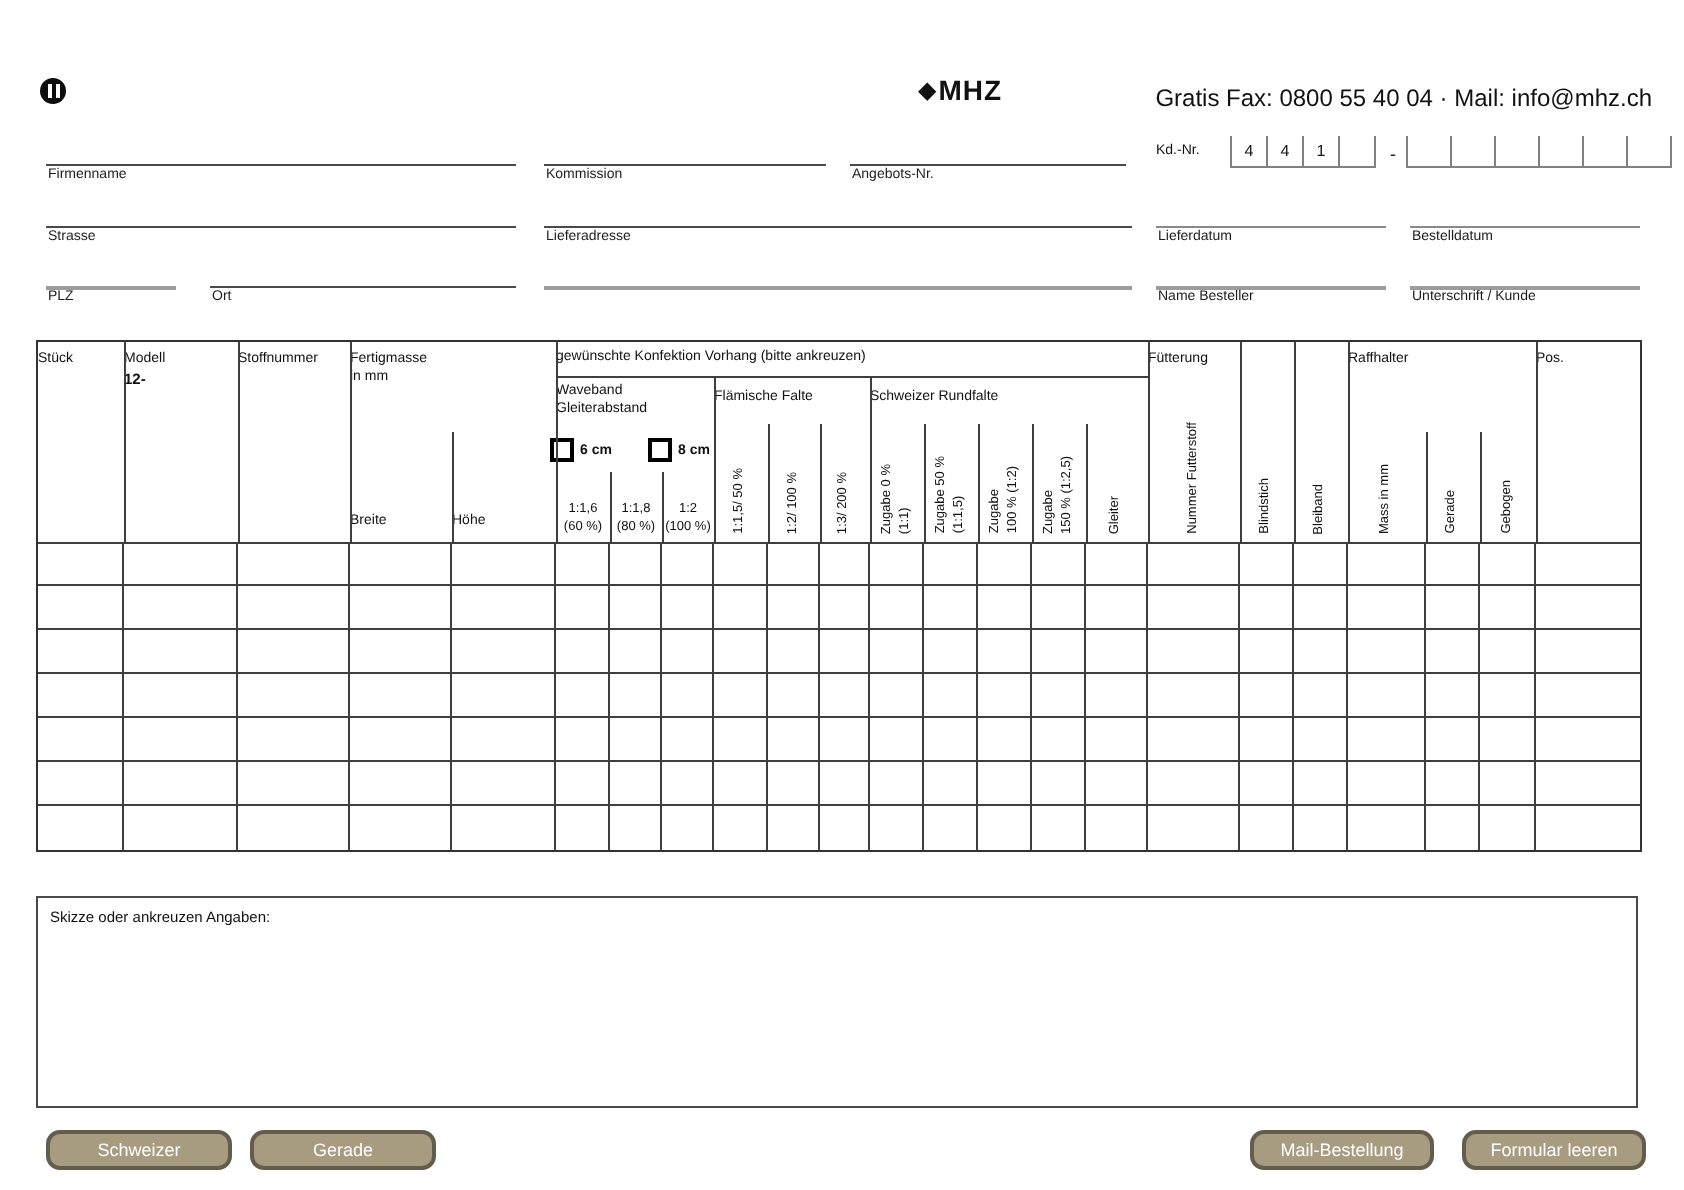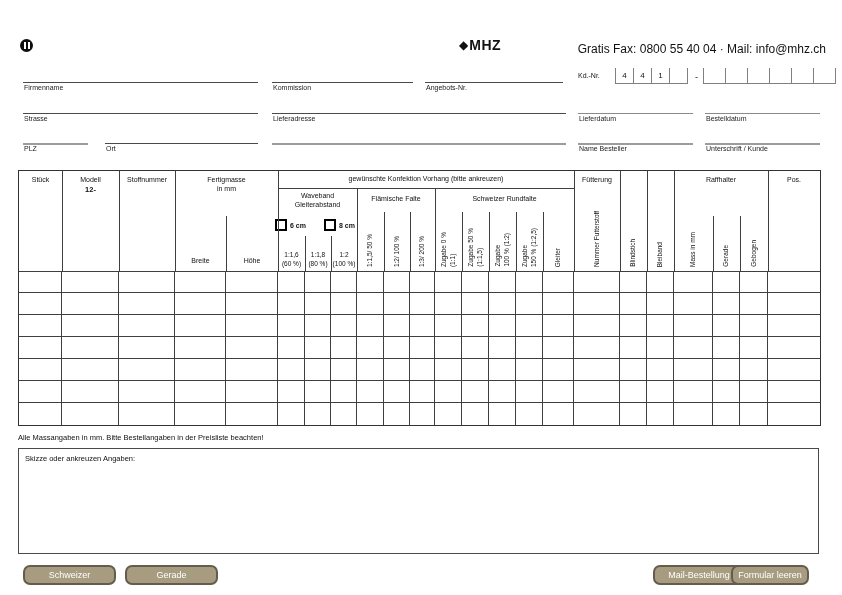--- a/index.html
+++ b/index.html
@@ -25,21 +25,21 @@
   
   .fline{position:absolute;height:14px;border-bottom:1px solid #4a4a4a;}
   .fline.mid{border-bottom:1px solid #8a8a8a;}
   .fline.gray{border-bottom:2px solid #9c9c9c;}
   .flabel{position:absolute;font-size:7px;color:#1c1c1c;}
   
   .twrap{position:absolute;left:18px;top:170px;width:801px;height:254px;border:1px solid #333;box-sizing:content-box;}
   .vl{position:absolute;width:1px;background:#3f3f3f;}
   .hl{position:absolute;height:1px;background:#3f3f3f;}
   .cell{position:absolute;border-right:1px solid #3f3f3f;border-bottom:1px solid #3f3f3f;box-sizing:border-box;background:transparent;}
-  .thl{position:absolute;font-size:7px;text-align:center;line-height:1.25;}
+  .thl{position:absolute;font-size:7px;text-align:left;line-height:1.25;}
   .pre{white-space:pre-line;}
   .wavelbl{position:absolute;top:64px;height:33px;display:flex;align-items:flex-end;justify-content:center;
            font-size:6.5px;line-height:1.3;text-align:center;white-space:pre-line;}
   .rotwrap{position:absolute;top:10px;height:86px;display:flex;align-items:flex-end;justify-content:center;}
   .rot{writing-mode:vertical-rl;transform:rotate(180deg);font-size:6.5px;line-height:1.35;
        white-space:pre-line;text-align:left;}
   .cbgroup{position:absolute;top:48px;display:flex;align-items:center;gap:3px;}
   .cb{width:8px;height:8px;border:2px solid #000;background:#fff;}
   .cblabel{font-size:7px;font-weight:bold;}
   
@@ -385,24 +385,23 @@
       <div class="cell" style="left: 524px; top: 232px; width: 31px; height: 22px; border-bottom: none;"></div>
       <div class="cell" style="left: 555px; top: 232px; width: 46px; height: 22px; border-bottom: none;"></div>
       <div class="cell" style="left: 601px; top: 232px; width: 27px; height: 22px; border-bottom: none;"></div>
       <div class="cell" style="left: 628px; top: 232px; width: 27px; height: 22px; border-bottom: none;"></div>
       <div class="cell" style="left: 655px; top: 232px; width: 39px; height: 22px; border-bottom: none;"></div>
       <div class="cell" style="left: 694px; top: 232px; width: 27px; height: 22px; border-bottom: none;"></div>
       <div class="cell" style="left: 721px; top: 232px; width: 28px; height: 22px; border-bottom: none;"></div>
       <div class="cell" style="left: 749px; top: 232px; width: 52px; height: 22px; border-right: none; border-bottom: none;"></div>
     </div>
 
-  <div class="note">Alle Massangaben in mm. Bitte Bestellangaben in der Preisliste beachten!</div>
 
   <div class="sketch">
     <span class="sketchlbl">Skizze oder ankreuzen Angaben:</span>
   </div>
 
   <div class="btn" style="left:23px;width:93px;">Schweizer</div>
   <div class="btn" style="left:125px;width:93px;">Gerade</div>
-  <div class="btn" style="left:653px;width:92px;">Mail-Bestellung</div>
-  <div class="btn" style="left:731px;width:78px;">Formular leeren</div>
+  <div class="btn" style="left:625px;width:92px;">Mail-Bestellung</div>
+  <div class="btn" style="left:731px;width:92px;">Formular leeren</div>
 
 </div>
 
 </body></html>

